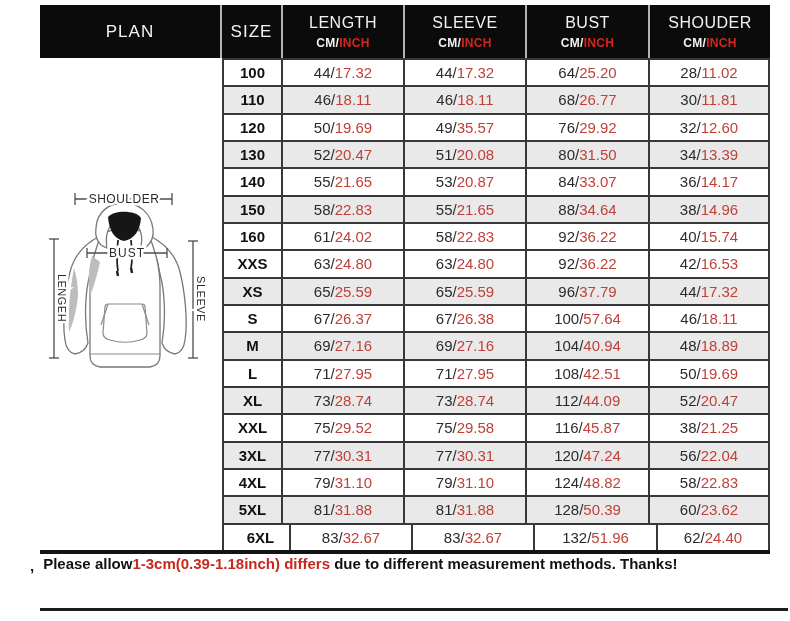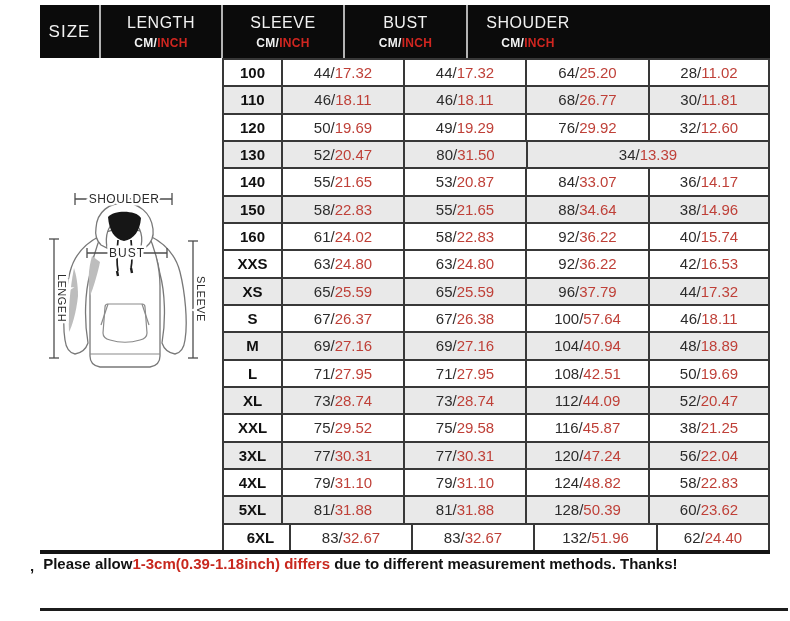--- a/index.html
+++ b/index.html
@@ -53,20 +53,23 @@
   .note .hl{color:var(--note-red,#c8281e);}
 
   .bottom-rule{position:absolute;left:40px;top:608px;width:748px;height:3px;background:#1c1c1c;}
 </style>
 </head>
 <body>
 
 <div class="page" style="--header-bg: #0b0b0b; --header-text: #f2f2f2; --header-red: #d02620; --red: #bf4038; --note-red: #c8281e; --alt: #e9e9e9; --border: #383838;">
 
   <div class="header">
+    <div class="hcell h-plan">
+      <span>PLAN</span>
+    </div>
     <div class="hcell h-size">
       <span>SIZE</span>
     </div>
     <div class="hcell h-col">
       <div class="mlabel">LENGTH</div>
       <div class="munit"><span class="u-cm">CM</span><span class="u-sep">/</span><span class="u-inch">INCH</span></div>
     </div>
     <div class="hcell h-col">
       <div class="mlabel">SLEEVE</div>
       <div class="munit"><span class="u-cm">CM</span><span class="u-sep">/</span><span class="u-inch">INCH</span></div>
@@ -167,36 +170,40 @@
         </div>
       </div>
       <div class="row">
         <div class="cell size-cell">120</div>
         <div class="cell val-cell c-length">
           <span class="cm">50/</span>
           <span class="in">19.69</span>
         </div>
         <div class="cell val-cell c-sleeve">
           <span class="cm">49/</span>
-          <span class="in">19.29</span>
+          <span class="in">35.57</span>
         </div>
         <div class="cell val-cell c-bust">
           <span class="cm">76/</span>
           <span class="in">29.92</span>
         </div>
         <div class="cell val-cell c-shoulder">
           <span class="cm">32/</span>
           <span class="in">12.60</span>
         </div>
       </div>
       <div class="row alt">
         <div class="cell size-cell">130</div>
         <div class="cell val-cell c-length">
           <span class="cm">52/</span>
           <span class="in">20.47</span>
+        </div>
+        <div class="cell val-cell c-sleeve">
+          <span class="cm">51/</span>
+          <span class="in">20.08</span>
         </div>
         <div class="cell val-cell c-bust">
           <span class="cm">80/</span>
           <span class="in">31.50</span>
         </div>
         <div class="cell val-cell c-shoulder">
           <span class="cm">34/</span>
           <span class="in">13.39</span>
         </div>
       </div>

